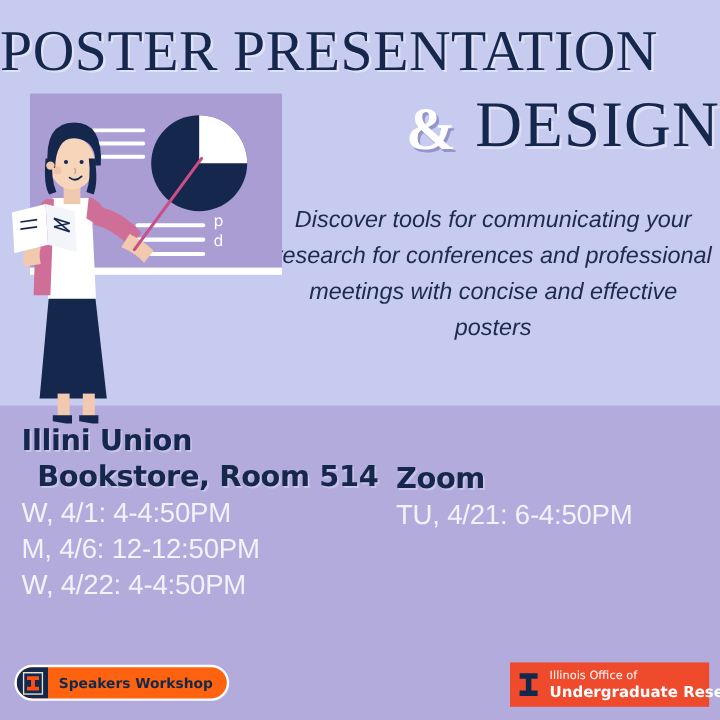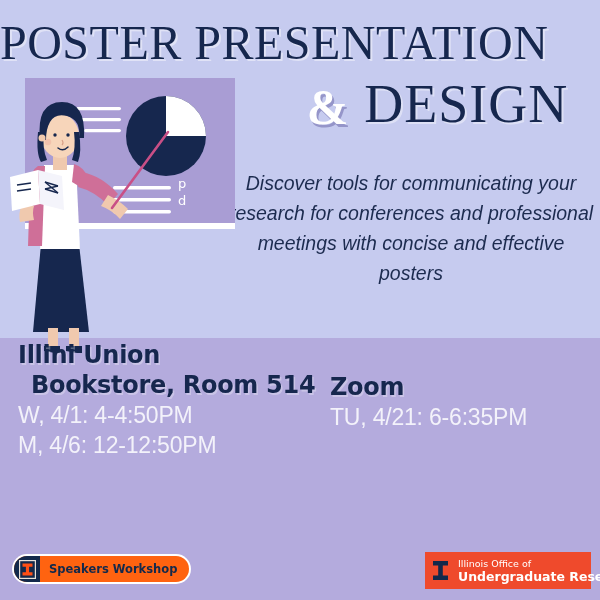--- a/index.html
+++ b/index.html
@@ -39,21 +39,21 @@
     line-height: 52px;
     letter-spacing: 0.5px;
     color: #16274e;
     text-shadow: 2px 2px 0 rgba(255,255,255,0.45);
     white-space: nowrap;
   }
   .title-line2 {
     position: absolute;
     left: 275px; top: 73px;
     width: 325px;
-    text-align: center;
+    text-align: right;
     white-space: nowrap;
   }
   .amp {
     font-family: "Liberation Serif", serif;
     font-weight: bold;
     font-size: 50px;
     color: #ffffff;
     text-shadow: 2px 3px 0 rgba(110,105,170,0.55);
     vertical-align: -2px;
   }
@@ -81,21 +81,21 @@
   
   .illustration {
     position: absolute;
     left: 0; top: 70px;
     width: 235px; height: 290px;
   }
 
   
   .events {
     position: absolute;
-    left: 0; top: 340px;
+    left: 0; top: 352px;
     width: 500px; height: 190px;
   }
   .col-union { position: absolute; left: 18px; top: 0; width: 320px; }
   .col-zoom  { position: absolute; left: 330px; top: 32px; width: 260px; }
 
   .venue-head {
     font-family: "DejaVu Sans", sans-serif;
     font-weight: bold;
     font-size: 24px;
     line-height: 30px;
@@ -317,25 +317,26 @@
 
   <div class="events">
 
     <div class="col-union">
       <div class="venue-head">
         <span>Illini Union</span>
         <span class="l2">Bookstore, Room 514</span>
       </div>
       <div class="session">W, 4/1: 4-4:50PM</div>
       <div class="session">M, 4/6: 12-12:50PM</div>
+      <div class="session">W, 4/22: 4-4:50PM</div>
     </div>
 
     <div class="col-zoom">
       <div class="venue-head">Zoom</div>
-      <div class="session">TU, 4/21: 6-6:35PM</div>
+      <div class="session">TU, 4/21: 6-4:50PM</div>
     </div>
 
   </div>
 
   <div class="footer">
 
     <div class="sw-logo">
       <div class="sw-inner">
         <span class="i-mark">
           <svg width="17" height="19" viewBox="0 0 17 19">

